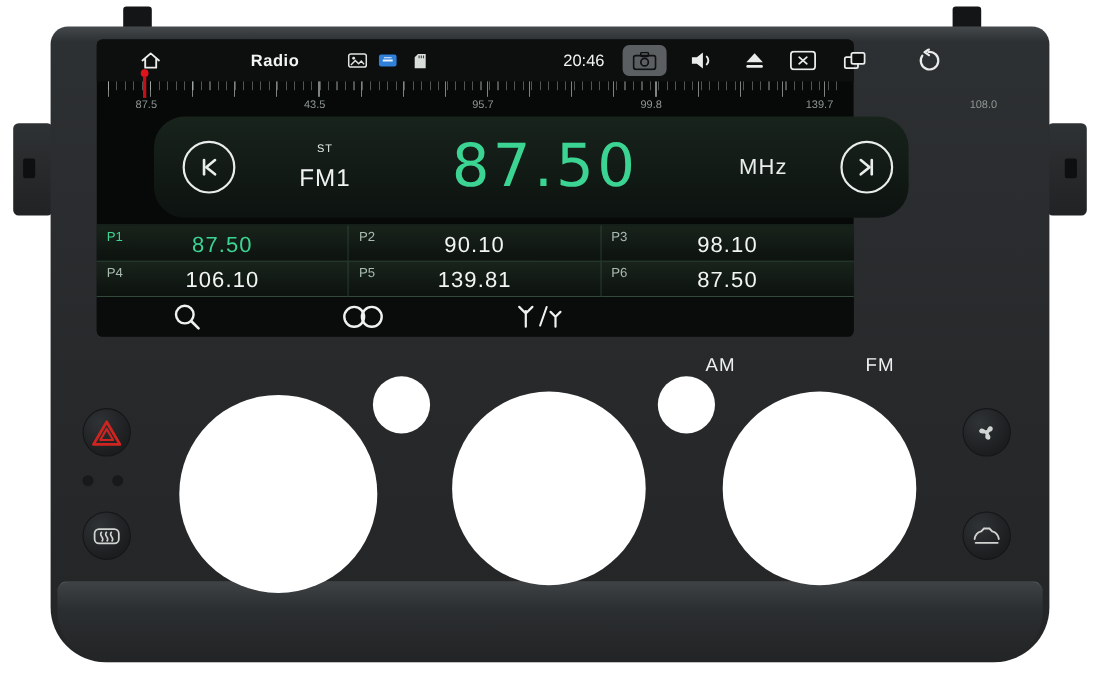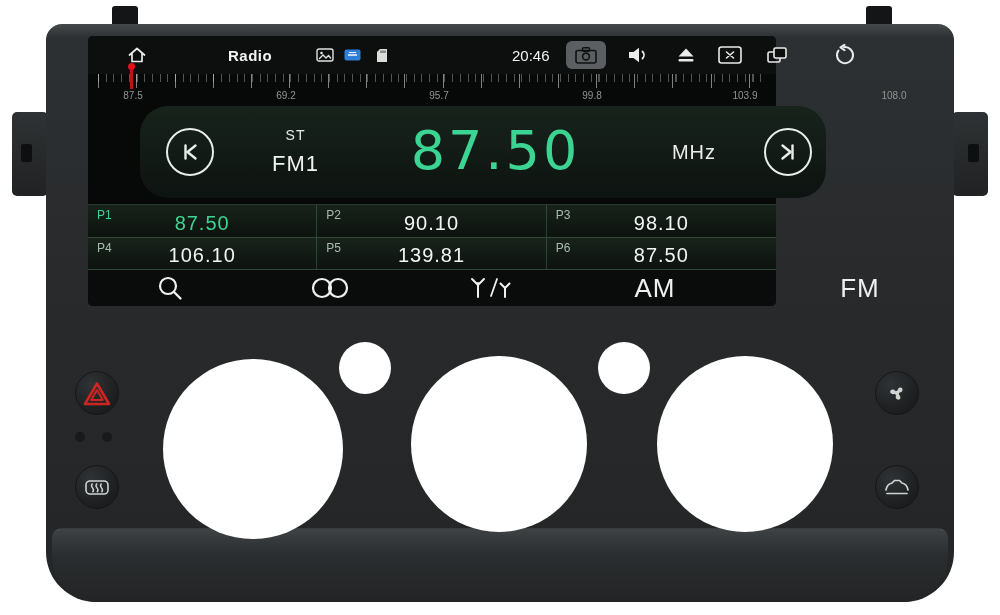--- a/index.html
+++ b/index.html
@@ -44,21 +44,21 @@
   .pointer-head{width:7px;height:7px;border-radius:50%;background:#e0121c;}
   .pointer-stem{width:3px;height:19px;background:#c40f18;margin:0 auto;}
 
   
   .display-panel{position:absolute;left:52px;top:70px;width:686px;height:92px;border-radius:28px;
     background:linear-gradient(180deg,#18231c,#0d1310);
     display:flex;align-items:center;padding:0 14px 0 26px;box-sizing:border-box;}
   .seek-btn{width:48px;height:48px;border-radius:50%;border:2.5px solid #e9edeb;background:transparent;
     display:flex;align-items:center;justify-content:center;flex:0 0 auto;padding:0;cursor:pointer;}
   .band-col{display:flex;flex-direction:column;align-items:center;gap:8px;margin-left:58px;flex:0 0 auto;}
-  .st{font-size:14px;color:#e6ebe8;letter-spacing:1px;}
+  .st{font-size:10px;color:#e6ebe8;letter-spacing:1px;}
   .fm1{font-size:22px;color:#f0f3f1;letter-spacing:1px;}
   .freq{flex:1;text-align:center;font-size:54px;color:#3bd492;letter-spacing:3px;font-weight:500;
         font-family:"DejaVu Sans","Liberation Sans",sans-serif;transform:translateY(-2px);}
   .mhz{font-size:20px;color:#e9edeb;margin-right:48px;letter-spacing:1px;flex:0 0 auto;}
 
   
   .preset-grid{position:absolute;left:0;top:168px;width:100%;height:66px;box-sizing:border-box;
     display:grid;grid-template-columns:1fr 1fr 1fr;grid-template-rows:1fr 1fr;
     border-top:1px solid rgba(104,160,128,.32);}
   .preset{position:relative;border-right:1px solid rgba(104,160,128,.32);
@@ -66,21 +66,21 @@
     background:linear-gradient(180deg,rgba(30,44,34,.75),rgba(13,19,15,.92));
     display:flex;align-items:center;justify-content:center;cursor:pointer;}
   .preset:nth-child(3n){border-right:none;}
   .preset-label{position:absolute;left:9px;top:3px;font-size:12px;color:#a9bbb0;}
   .preset-value{font-size:20px;color:#f2f5f3;letter-spacing:1px;padding-top:5px;}
   .preset.active .preset-label,.preset.active .preset-value{color:#3bd492;}
 
   
   .bottombar{position:absolute;left:0;top:234px;width:100%;height:36px;background:#0a0c0b;border-radius:0 0 5px 5px;}
   .bitem{position:absolute;top:0;height:36px;display:flex;align-items:center;transform:translateX(-50%);cursor:pointer;}
-  .band-text{font-size:26px;color:#eef1f0;letter-spacing:1px;font-weight:500;}
+  .band-text{font-size:17px;color:#eef1f0;letter-spacing:1px;font-weight:500;margin-top:44px;}
 
   
   .hole{position:absolute;border-radius:50%;background:#ffffff;}
   .panel-btn{position:absolute;width:44px;height:44px;border-radius:50%;border:1px solid #141617;
     background:radial-gradient(circle at 35% 30%,#303335,#1b1d1f 72%);
     display:flex;align-items:center;justify-content:center;cursor:pointer;box-sizing:border-box;}
   .dot{position:absolute;width:10px;height:10px;border-radius:50%;background:#17191a;}
 </style>
 </head>
 <body>
@@ -168,24 +168,24 @@
           </svg>
       </span>
     </div>
 
     <div class="ruler">
       <div class="ticks">
         <div class="ticks-minor"></div>
         <div class="ticks-major"></div>
       </div>
       <span class="ruler-label" style="left:45px">87.5</span>
-      <span class="ruler-label" style="left:198px">69.2</span>
+      <span class="ruler-label" style="left:198px">43.5</span>
       <span class="ruler-label" style="left:351px">95.7</span>
       <span class="ruler-label" style="left:504px">99.8</span>
-      <span class="ruler-label" style="left:657px">103.9</span>
+      <span class="ruler-label" style="left:657px">139.7</span>
       <span class="ruler-label" style="left:806px">108.0</span>
       <div class="pointer">
         <div class="pointer-head"></div>
           <div class="pointer-stem"></div>
       </div>
     </div>
 
     <div class="display-panel">
       <button class="seek-btn">
         <svg width="26" height="26" viewBox="0 0 26 26">
@@ -249,21 +249,21 @@
       </span>
       <span class="bitem" style="left:404px">
         <svg width="46" height="26" viewBox="0 0 46 26">
             <path d="M9 22 V10 M3 4 L9 10 L15 4" fill="none" stroke="#eef1f0" stroke-width="2" stroke-linecap="round" stroke-linejoin="round"></path>
             <circle cx="9" cy="8.5" r="1.6" fill="#eef1f0"></circle>
             <path d="M22 21 L28 4" stroke="#eef1f0" stroke-width="1.8" stroke-linecap="round"></path>
             <path d="M36 22 V13 M31.5 8.5 L36 13 L40.5 8.5" fill="none" stroke="#eef1f0" stroke-width="2" stroke-linecap="round" stroke-linejoin="round"></path>
           </svg>
       </span>
       <span class="bitem band-text" style="left:567px">AM</span>
-      <span class="bitem band-text" style="left:772px">FM</span>
+      <span class="bitem band-text" style="left:712px">FM</span>
     </div>
   </div>
 
   <div class="hole" style="left:339px;top:342px;width:52px;height:52px"></div>
   <div class="hole" style="left:598px;top:342px;width:52px;height:52px"></div>
   <div class="hole" style="left:163px;top:359px;width:180px;height:180px"></div>
   <div class="hole" style="left:411px;top:356px;width:176px;height:176px"></div>
   <div class="hole" style="left:657px;top:356px;width:176px;height:176px"></div>
 
   <div class="panel-btn" style="left:75px;top:371px">

